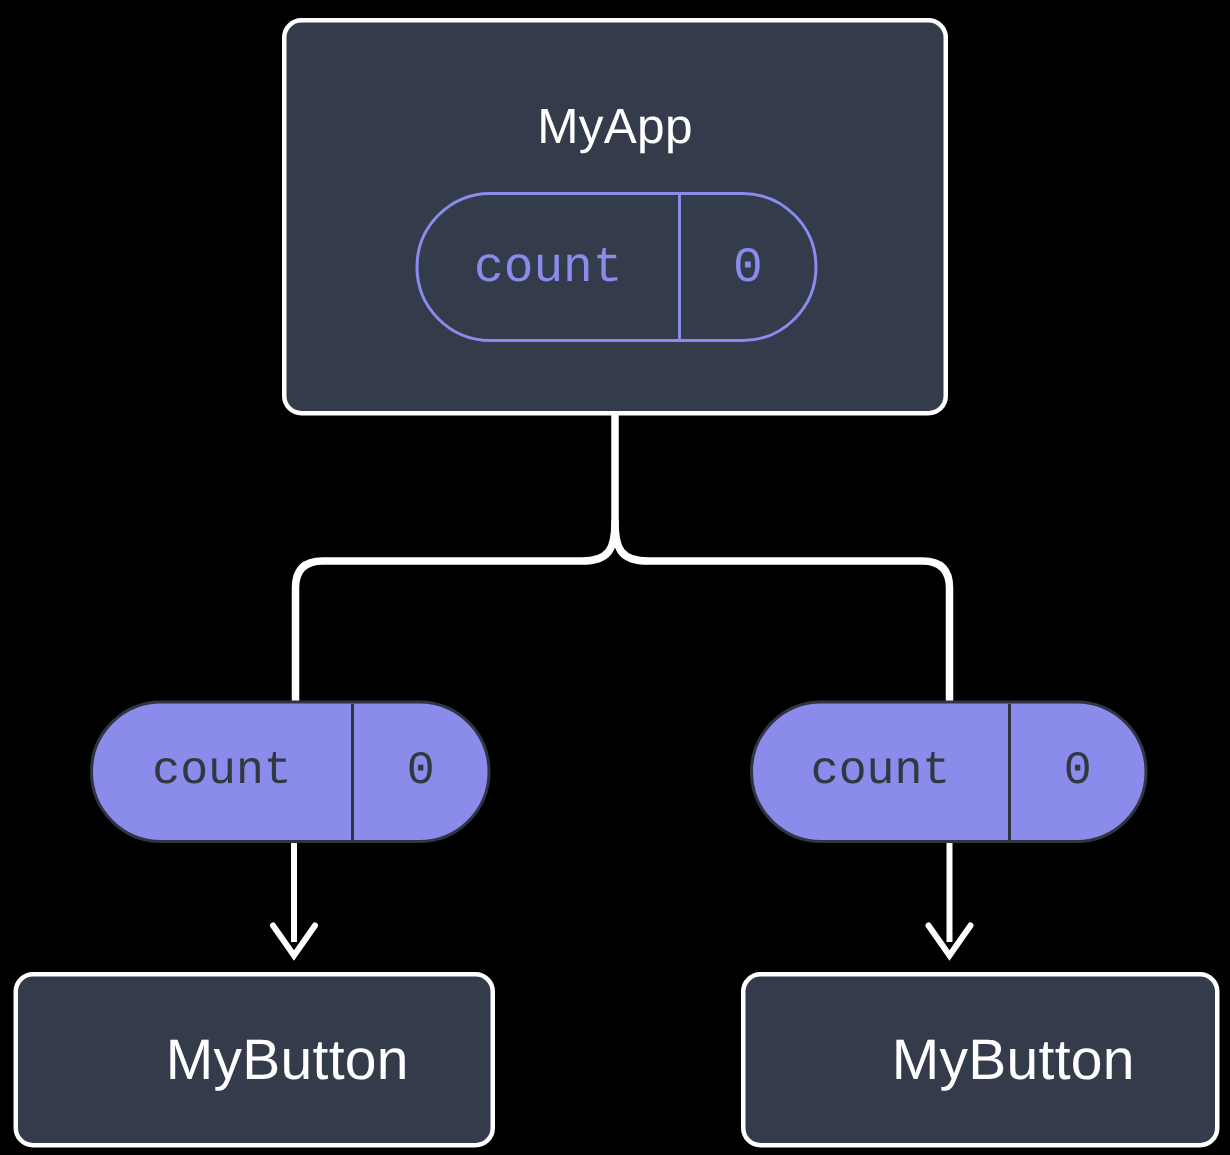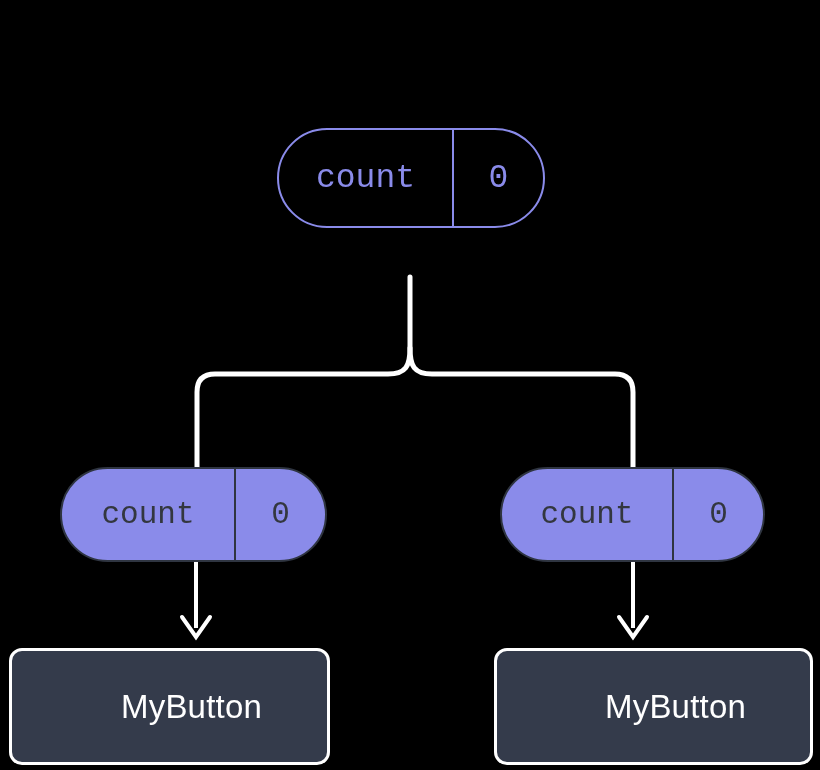--- a/index.html
+++ b/index.html
@@ -70,21 +70,21 @@
     left: 9px;
     top: 648px;
     width: 321px;
   }
   #leaf-card-right {
     left: 494px;
     top: 648px;
     width: 319px;
   }
   .leaf-card .card-title {
-    font-size: 33px;
+    font-size: 38px;
     margin-left: 44px;
   }
 
   
   .pill {
     position: absolute;
     box-sizing: border-box;
     display: flex;
     align-items: stretch;
     border-radius: 999px;
@@ -168,20 +168,23 @@
              C 203 374, 197 380, 197 392
              L 197 467" fill="none" stroke="#ffffff" stroke-width="5" stroke-linecap="round" stroke-linejoin="round"></path>
 
     <line x1="196" y1="561" x2="196" y2="628" stroke="#ffffff" stroke-width="4" stroke-linecap="butt"></line>
     <polyline points="182,617 196,637 210,617" fill="none" stroke="#ffffff" stroke-width="4" stroke-linecap="round" stroke-linejoin="miter"></polyline>
 
     <line x1="633" y1="561" x2="633" y2="628" stroke="#ffffff" stroke-width="4" stroke-linecap="butt"></line>
     <polyline points="619,617 633,637 647,617" fill="none" stroke="#ffffff" stroke-width="4" stroke-linecap="round" stroke-linejoin="miter"></polyline>
   </svg>
 
+  <div id="root-card" class="card">
+    <div class="card-title">MyApp</div>
+  </div>
 
   <div id="root-pill" class="pill">
     <div class="pill-key">count</div>
     <div class="pill-val">0</div>
   </div>
 
   <div id="pill-left" class="pill pill-filled">
     <div class="pill-key">count</div>
     <div class="pill-val">0</div>
   </div>

